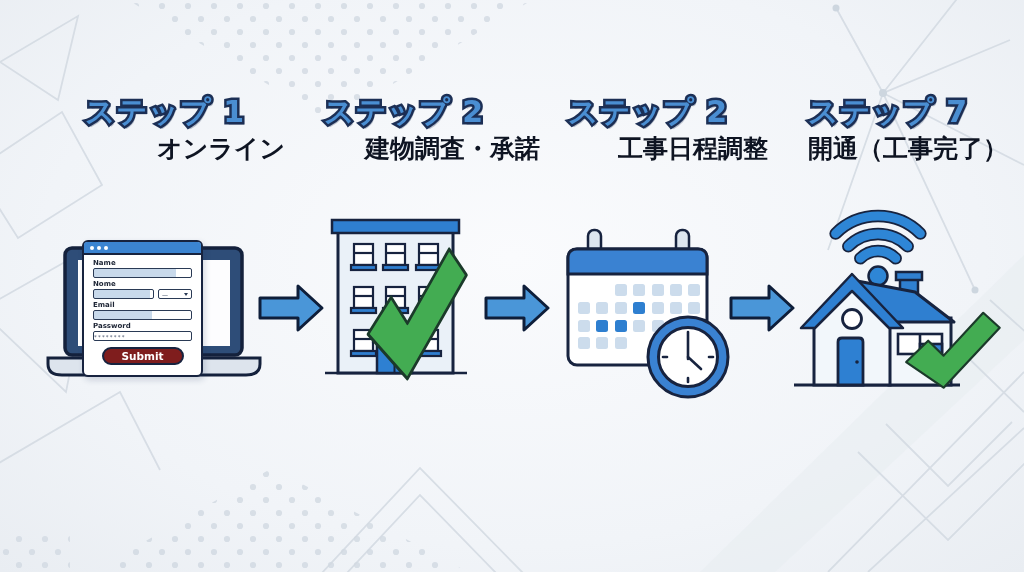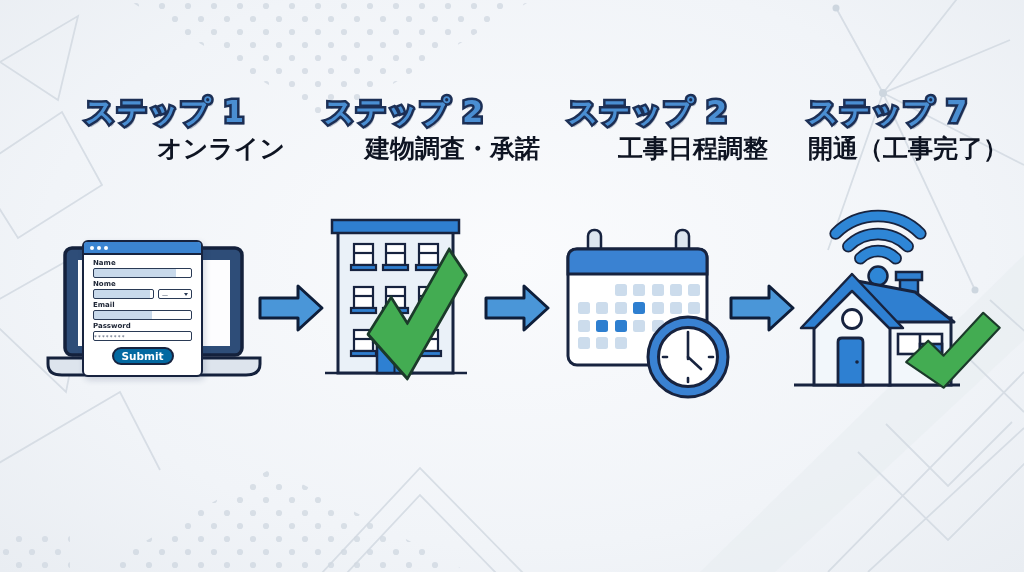--- a/index.html
+++ b/index.html
@@ -53,22 +53,22 @@
     display:flex; align-items:center; justify-content:space-between;
     padding:0 3px; font-size:6px; color:#2a3a55; margin-bottom:1.5px;
   }
   .sel-chev {
     width:0; height:0; border-left:2.5px solid transparent; border-right:2.5px solid transparent;
     border-top:3px solid #2a3a55;
   }
   .pw { font-size:5.5px; letter-spacing:1.2px; color:#44506a; line-height:10px;
         height:10px; overflow:hidden; }
   #submit-btn {
-    margin:6px auto 0 auto; width:62px; height:18px;
-    background:#0369a1; border:2.5px solid #17233f; border-radius:9px;
+    margin:6px auto 0 auto; width:82px; height:18px;
+    background:#7f1d1d; border:2.5px solid #17233f; border-radius:9px;
     color:#fff; font-size:10.5px; font-weight:800;
     display:flex; align-items:center; justify-content:center;
   }
 </style>
 </head>
 <body>
 
 <div id="stage">
 
   <svg id="bg-decor" viewBox="0 0 1024 572">

